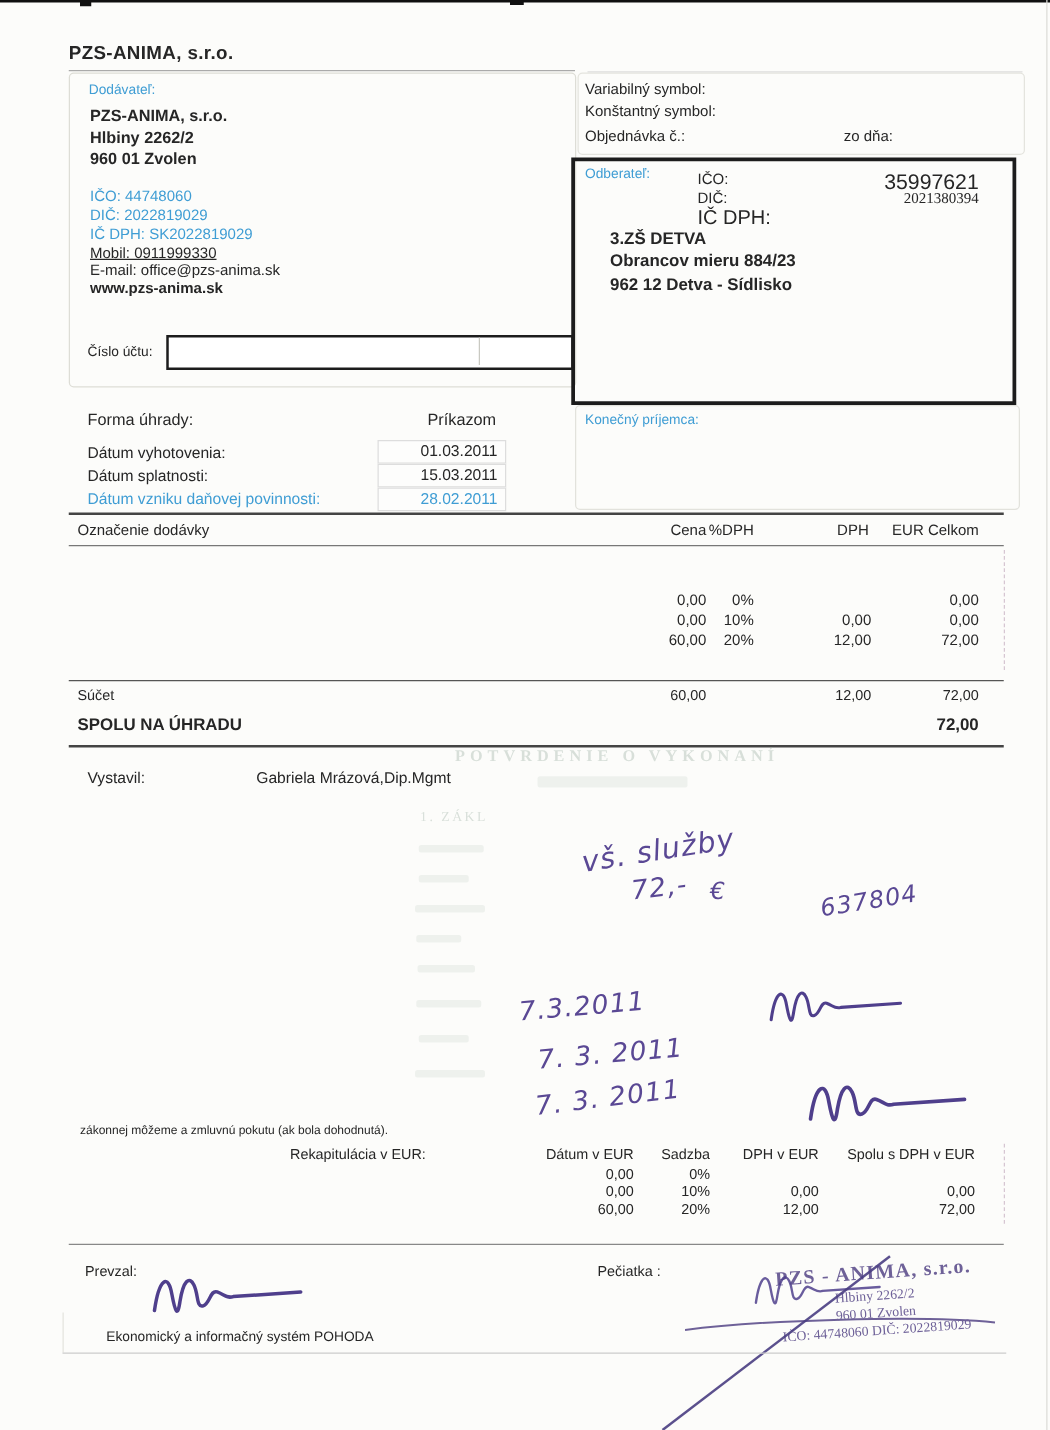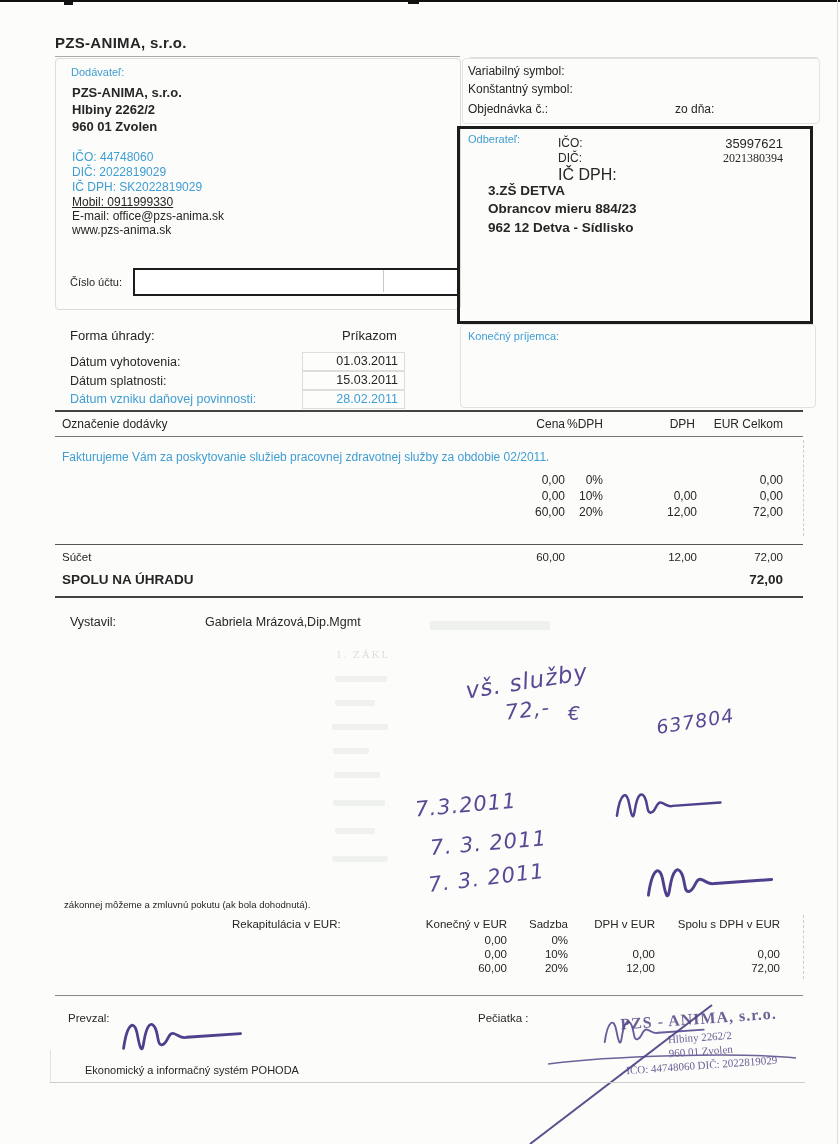--- a/index.html
+++ b/index.html
@@ -41,36 +41,36 @@
   <div class="panel" style="left:55px;top:58px;width:404px;height:250px;"></div>
   <div class="abs blue" style="left:71px;top:66px;font-size:11px;">Dodávateľ:</div>
   <div class="abs b" style="left:72px;top:85px;font-size:13px;">PZS-ANIMA, s.r.o.</div>
   <div class="abs b" style="left:72px;top:102px;font-size:13px;">Hlbiny 2262/2</div>
   <div class="abs b" style="left:72px;top:119px;font-size:13px;">960 01 Zvolen</div>
   <div class="abs blue" style="left:72px;top:150px;font-size:12px;">IČO: 44748060</div>
   <div class="abs blue" style="left:72px;top:165px;font-size:12px;">DIČ: 2022819029</div>
   <div class="abs blue" style="left:72px;top:180px;font-size:12px;">IČ DPH: SK2022819029</div>
   <div class="abs" style="left:72px;top:195px;font-size:12px;text-decoration:underline;">Mobil: 0911999330</div>
   <div class="abs" style="left:72px;top:209px;font-size:12px;">E-mail: office@pzs-anima.sk</div>
-  <div class="abs" style="left:72px;top:223px;font-size:12px;">www.pzs-anima.sk</div>
+  <div class="abs" style="left:72px;top:223px;font-size:12px;font-weight:bold;">www.pzs-anima.sk</div>
 
   <div class="abs" style="left:70px;top:276px;font-size:11px;">Číslo účtu:</div>
   <div class="thickbox" style="left:133px;top:268px;width:322px;height:24px;border-width:2px;background:#fff;"></div>
   <div class="abs" style="left:383px;top:270px;width:1px;height:22px;background:#c9c9c2;"></div>
 
   <div class="panel" style="left:462px;top:58px;width:356px;height:64px;border-color:#e4e4de;"></div>
   <div class="abs" style="left:468px;top:64px;font-size:12px;text-align:right;">Variabilný symbol:</div>
   <div class="abs" style="left:468px;top:82px;font-size:12px;">Konštantný symbol:</div>
   <div class="abs" style="left:468px;top:102px;font-size:12px;">Objednávka č.:</div>
   <div class="abs" style="left:675px;top:102px;font-size:12px;">zo dňa:</div>
 
   <div class="thickbox" style="left:457px;top:126px;width:350px;height:192px;"></div>
   <div class="abs blue" style="left:468px;top:133px;font-size:11px;">Odberateľ:</div>
   <div class="abs" style="left:558px;top:136px;font-size:12px;">IČO:</div>
-  <div class="abs r" style="left:683px;top:136px;width:100px;font-size:13px;">35997621</div>
+  <div class="abs r" style="left:683px;top:136px;width:100px;font-size:17px;">35997621</div>
   <div class="abs" style="left:558px;top:151px;font-size:12px;">DIČ:</div>
   <div class="abs r" style="left:683px;top:151px;width:100px;font-size:12px;font-family:Liberation Serif, serif;">2021380394</div>
   <div class="abs" style="left:558px;top:166px;font-size:16px;">IČ DPH:</div>
   <div class="abs b" style="left:488px;top:183px;font-size:13.5px;">3.ZŠ DETVA</div>
   <div class="abs b" style="left:488px;top:201px;font-size:13.5px;">Obrancov mieru 884/23</div>
   <div class="abs b" style="left:488px;top:220px;font-size:13.5px;">962 12 Detva - Sídlisko</div>
 
   <div class="panel" style="left:460px;top:324px;width:354px;height:82px;border-color:#e2e2dc;"></div>
   <div class="abs blue" style="left:468px;top:330px;font-size:11px;">Konečný príjemca:</div>
 
@@ -85,21 +85,20 @@
   <div class="datecell blue" style="left:302px;top:390px;width:103px;">28.02.2011</div>
 
   <div class="hline dark" style="left:55px;top:410px;width:748px;height:2px;"></div>
   <div class="abs" style="left:62px;top:417px;font-size:12px;">Označenie dodávky</div>
   <div class="abs r" style="left:485px;top:417px;width:80px;font-size:12px;">Cena</div>
   <div class="abs r" style="left:555px;top:417px;width:48px;font-size:12px;">%DPH</div>
   <div class="abs r" style="left:617px;top:417px;width:78px;font-size:12px;">DPH</div>
   <div class="abs r" style="left:683px;top:417px;width:100px;font-size:12px;">EUR Celkom</div>
   <div class="hline" style="left:55px;top:436px;width:748px;background:#777;"></div>
 
-  <div class="abs blue" style="left:62px;top:450px;font-size:12px;">Fakturujeme Vám za poskytovanie služieb pracovnej zdravotnej služby za obdobie 02/2011.</div>
 
   <div>
     <div class="abs r" style="left:465px;top:473px;width:100px;font-size:12px;">0,00</div>
     <div class="abs r" style="left:555px;top:473px;width:48px;font-size:12px;">0%</div>
     <div class="abs r" style="left:617px;top:473px;width:80px;font-size:12px;"></div>
     <div class="abs r" style="left:683px;top:473px;width:100px;font-size:12px;">0,00</div>
   </div>
   <div>
     <div class="abs r" style="left:465px;top:489px;width:100px;font-size:12px;">0,00</div>
     <div class="abs r" style="left:555px;top:489px;width:48px;font-size:12px;">10%</div>
@@ -120,20 +119,21 @@
   <div class="abs r" style="left:617px;top:551px;width:80px;font-size:11.5px;">12,00</div>
   <div class="abs r" style="left:683px;top:551px;width:100px;font-size:11.5px;">72,00</div>
 
   <div class="abs b" style="left:62px;top:572px;font-size:13.5px;">SPOLU NA ÚHRADU</div>
   <div class="abs b r" style="left:683px;top:572px;width:100px;font-size:13.5px;">72,00</div>
   <div class="hline dark" style="left:55px;top:596px;width:748px;height:2px;"></div>
 
   <div class="abs" style="left:70px;top:615px;font-size:12.5px;">Vystavil:</div>
   <div class="abs" style="left:205px;top:615px;font-size:12.5px;">Gabriela Mrázová,Dip.Mgmt</div>
 
+  <div class="ghost b" style="left:364px;top:597px;font-size:13px;letter-spacing:4px;filter:blur(0.6px);">POTVRDENIE O VYKONANÍ</div>
   <div class="ghostbar" style="left:430px;top:621px;width:120px;height:9px;"></div>
   <div class="ghost" style="left:336px;top:648px;font-size:11px;letter-spacing:2px;filter:blur(0.5px);">1. ZÁKL</div>
   <div class="ghostbar" style="left:335px;top:676px;width:52px;height:6px;"></div>
   <div class="ghostbar" style="left:335px;top:700px;width:40px;height:6px;"></div>
   <div class="ghostbar" style="left:332px;top:724px;width:56px;height:6px;"></div>
   <div class="ghostbar" style="left:333px;top:748px;width:36px;height:6px;"></div>
   <div class="ghostbar" style="left:334px;top:772px;width:46px;height:6px;"></div>
   <div class="ghostbar" style="left:333px;top:800px;width:52px;height:6px;"></div>
   <div class="ghostbar" style="left:335px;top:828px;width:40px;height:6px;"></div>
   <div class="ghostbar" style="left:332px;top:856px;width:56px;height:6px;"></div>
@@ -149,21 +149,21 @@
   <svg class="abs" style="left:612px;top:782px;" width="115" height="42" viewBox="0 0 140 45">
     <path d="M6,38 C10,10 18,6 21,24 C24,40 26,44 28,30 C31,12 36,8 40,16 C44,24 42,36 48,34 C54,32 54,20 60,22 C66,24 68,28 74,26 L132,22" fill="none" stroke="#4f3f8c" stroke-width="3" stroke-linecap="round"></path>
   </svg>
   <svg class="abs" style="left:636px;top:858px;" width="150" height="44" viewBox="0 0 140 45">
     <path d="M6,38 C10,10 18,6 21,24 C24,40 26,44 28,30 C31,12 36,8 40,16 C44,24 42,36 48,34 C54,32 54,20 60,22 C66,24 68,28 74,26 L132,22" fill="none" stroke="#4f3f8c" stroke-width="3" stroke-linecap="round"></path>
   </svg>
 
   <div class="abs" style="left:64px;top:899px;font-size:9.6px;">zákonnej môžeme a zmluvnú pokutu (ak bola dohodnutá).</div>
 
   <div class="abs" style="left:232px;top:918px;font-size:11.5px;">Rekapitulácia v EUR:</div>
-  <div class="abs r" style="left:417px;top:918px;width:90px;font-size:11.5px;">Konečný v EUR</div>
+  <div class="abs r" style="left:417px;top:918px;width:90px;font-size:11.5px;">Dátum v EUR</div>
   <div class="abs r" style="left:518px;top:918px;width:50px;font-size:11.5px;">Sadzba</div>
   <div class="abs r" style="left:575px;top:918px;width:80px;font-size:11.5px;">DPH v EUR</div>
   <div class="abs r" style="left:655px;top:918px;width:125px;font-size:11.5px;">Spolu s DPH v EUR</div>
 
   <div>
     <div class="abs r" style="left:417px;top:934px;width:90px;font-size:11.5px;">0,00</div>
     <div class="abs r" style="left:518px;top:934px;width:50px;font-size:11.5px;">0%</div>
     <div class="abs r" style="left:575px;top:934px;width:80px;font-size:11.5px;"></div>
     <div class="abs r" style="left:655px;top:934px;width:125px;font-size:11.5px;"></div>
   </div>

